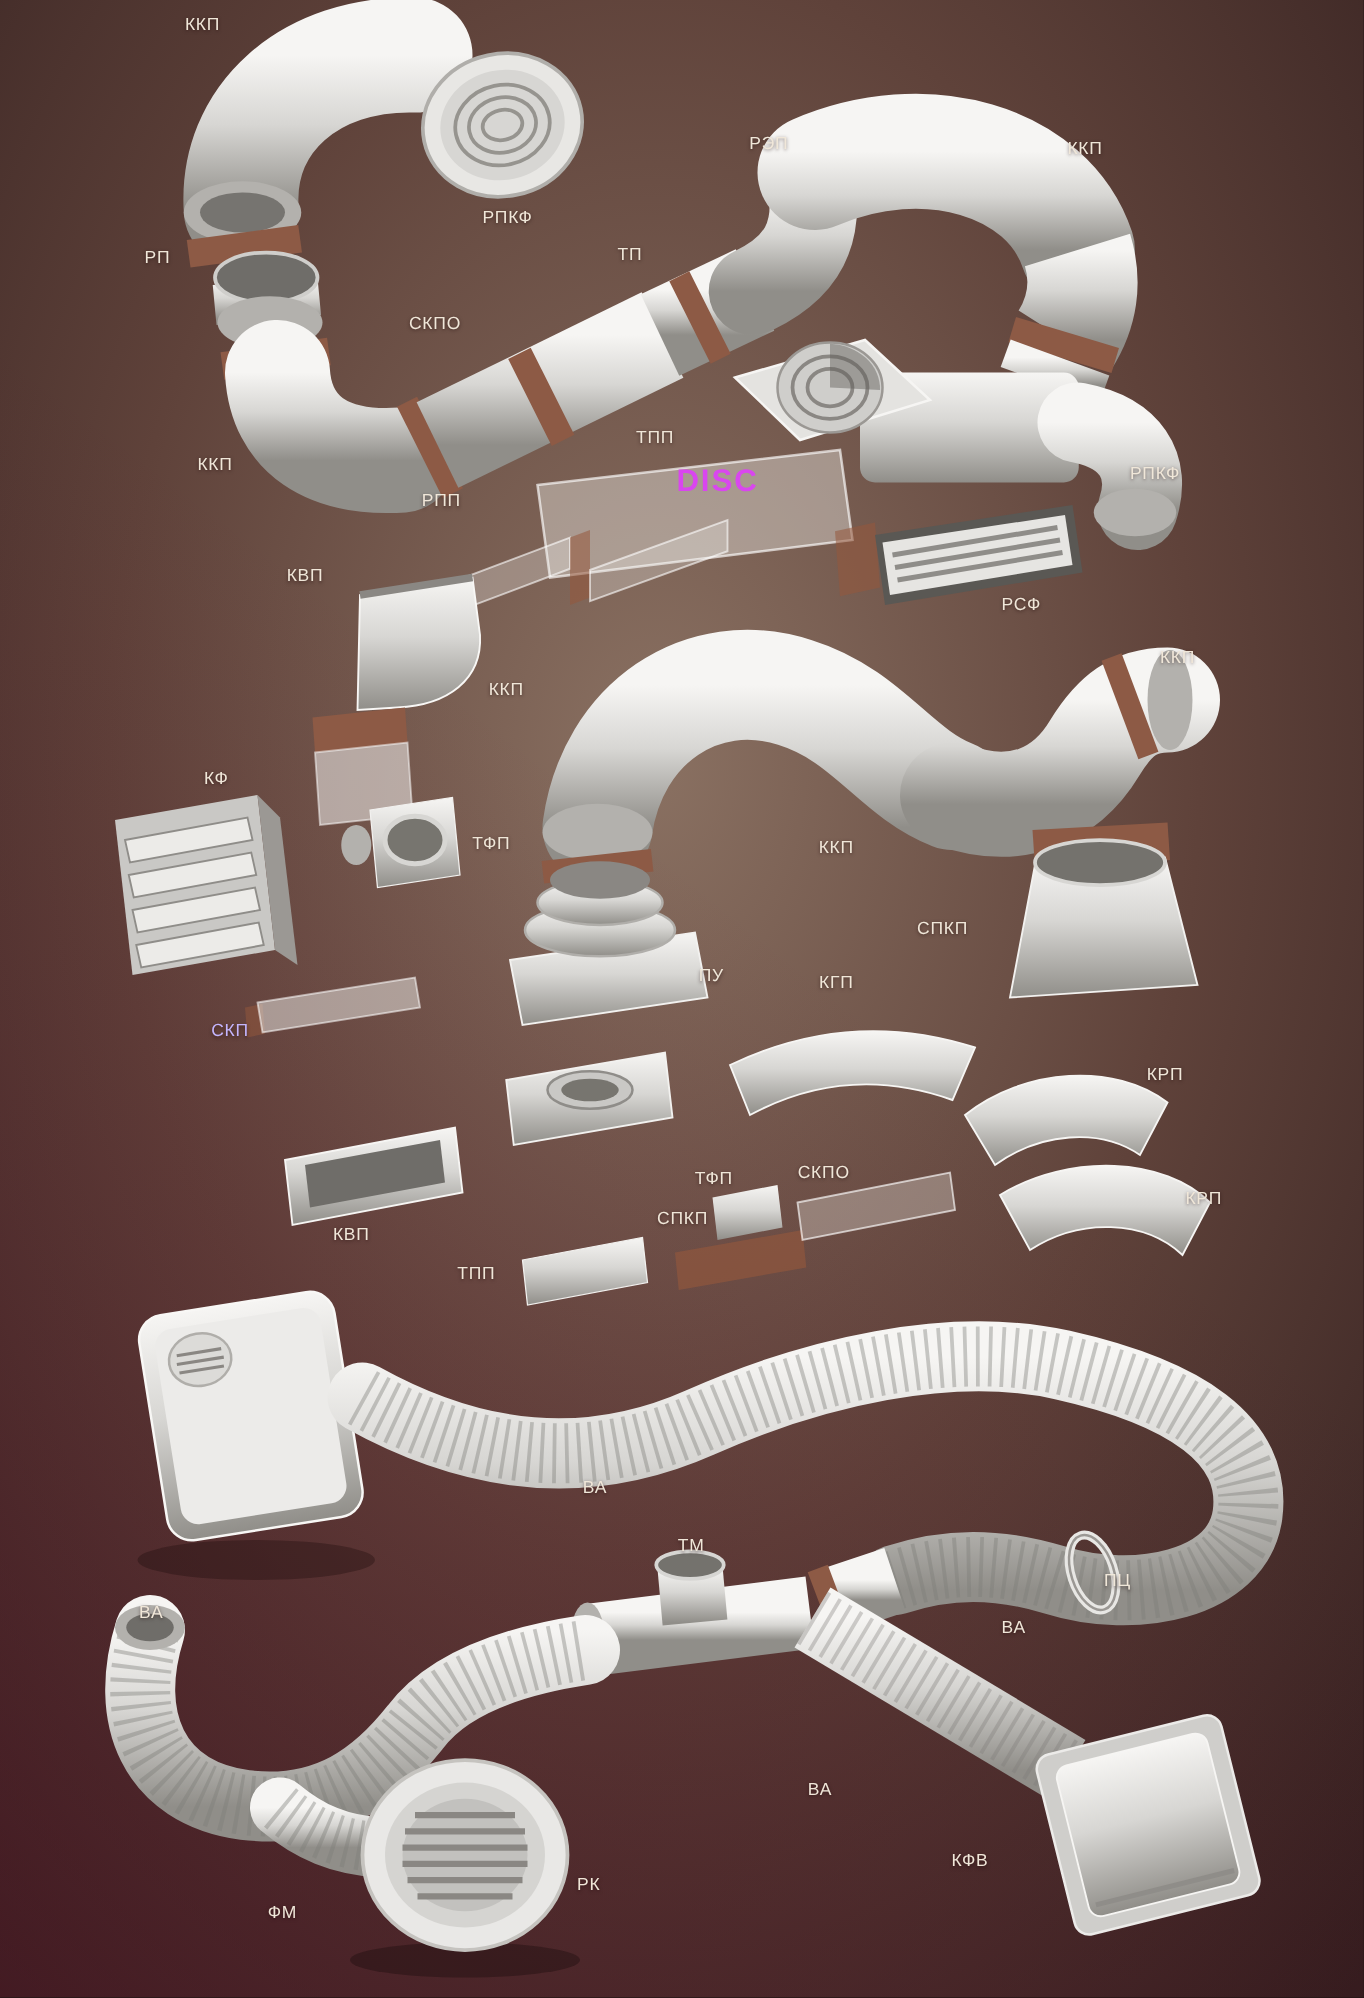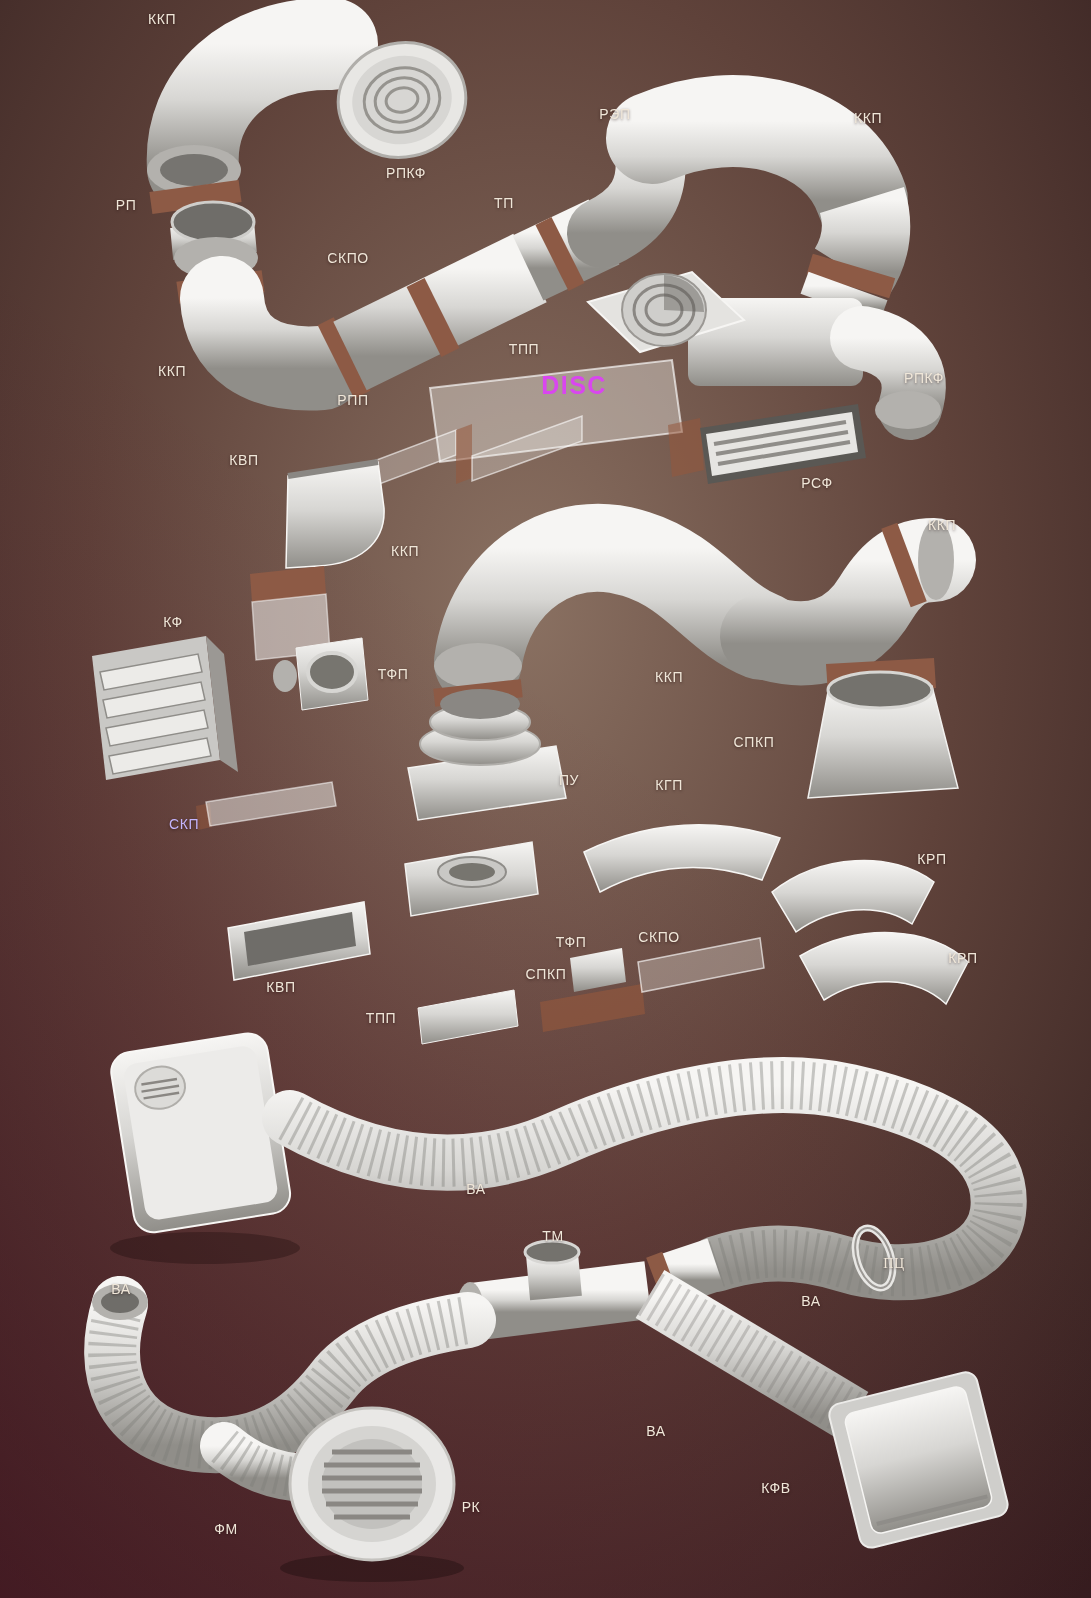--- a/index.html
+++ b/index.html
@@ -281,21 +281,21 @@
       <div class="label faded" style="left: 184px; top: 824px;">СКП</div>
       <div class="label" style="left: 932px; top: 859px;">КРП</div>
       <div class="label" style="left: 571px; top: 942px;">ТФП</div>
       <div class="label" style="left: 659px; top: 937px;">СКПО</div>
       <div class="label" style="left: 963px; top: 958px;">КРП</div>
       <div class="label" style="left: 546px; top: 974px;">СПКП</div>
       <div class="label" style="left: 281px; top: 987px;">КВП</div>
       <div class="label" style="left: 381px; top: 1018px;">ТПП</div>
       <div class="label" style="left: 476px; top: 1189px;">ВА</div>
       <div class="label" style="left: 524px; top: 1236px; margin-left: 29px;">ТМ</div>
-      <div class="label" style="left: 894px; top: 1264px; font-family: Liberation Serif, serif;">ПЦ</div>
+      <div class="label" style="left: 894px; top: 1264px;">ПЦ</div>
       <div class="label" style="left: 121px; top: 1289px;">ВА</div>
       <div class="label" style="left: 811px; top: 1301px;">ВА</div>
       <div class="label" style="left: 656px; top: 1431px;">ВА</div>
       <div class="label" style="left: 776px; top: 1488px;">КФВ</div>
       <div class="label" style="left: 471px; top: 1507px;">РК</div>
       <div class="label" style="left: 226px; top: 1529px;">ФМ</div>
     </div>
 
 </div>
 

